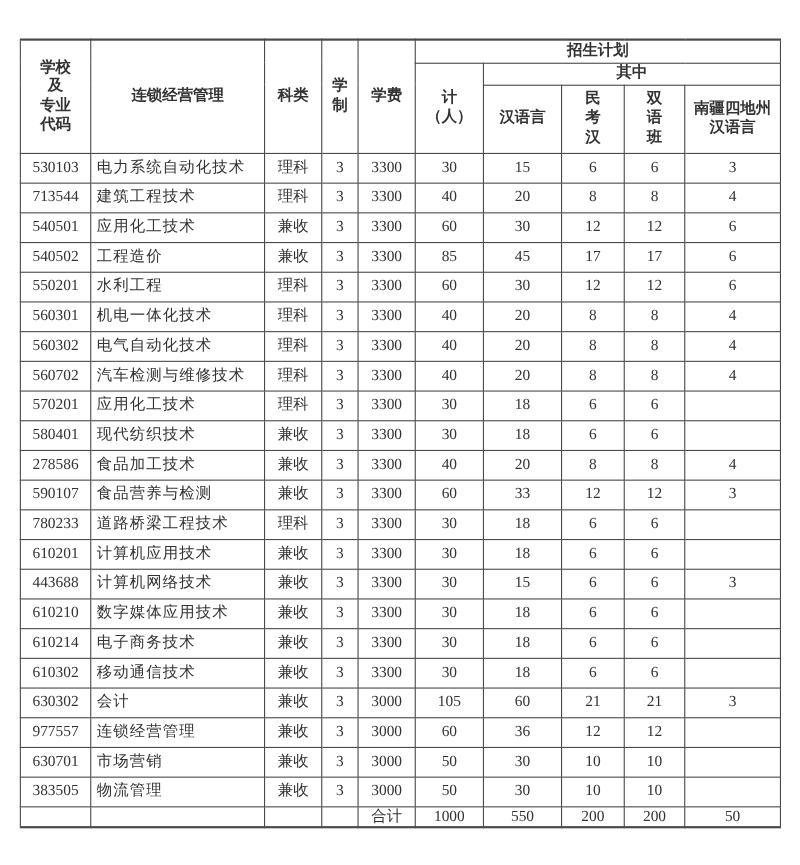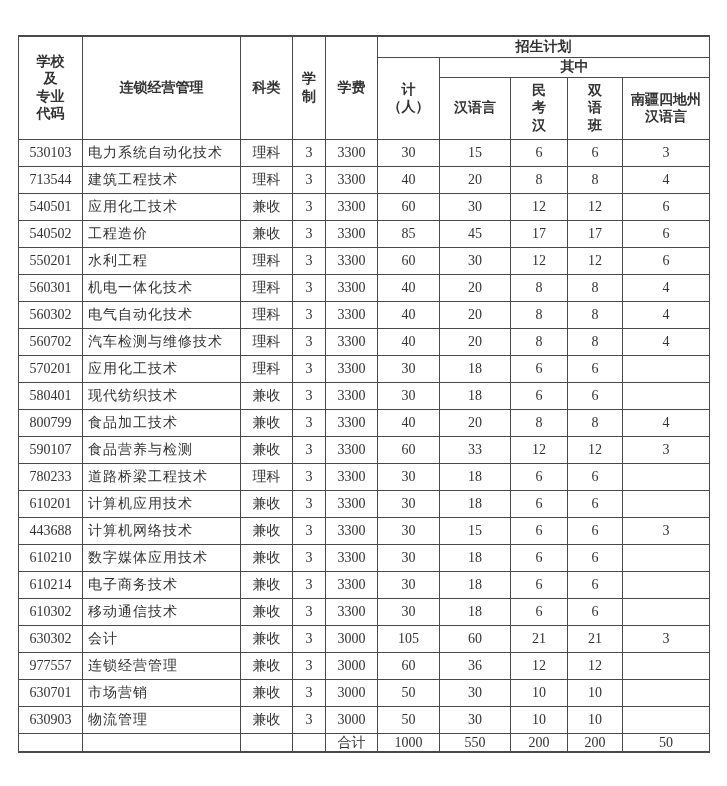--- a/index.html
+++ b/index.html
@@ -214,21 +214,21 @@
     <td>3</td>
     <td class="num-cell">3300</td>
     <td class="num-cell">30</td>
     <td class="num-cell">18</td>
     <td class="num-cell">6</td>
     <td class="num-cell">6</td>
     <td class="num-cell"></td>
   </tr>
 
   <tr>
-    <td class="code-cell">800799</td>
+    <td class="code-cell">278586</td>
     <td class="name-cell">食品加工技术</td>
     <td>兼收</td>
     <td>3</td>
     <td class="num-cell">3300</td>
     <td class="num-cell">40</td>
     <td class="num-cell">20</td>
     <td class="num-cell">8</td>
     <td class="num-cell">8</td>
     <td class="num-cell">4</td>
   </tr>
@@ -357,21 +357,21 @@
     <td>3</td>
     <td class="num-cell">3000</td>
     <td class="num-cell">50</td>
     <td class="num-cell">30</td>
     <td class="num-cell">10</td>
     <td class="num-cell">10</td>
     <td class="num-cell"></td>
   </tr>
 
   <tr>
-    <td class="code-cell">630903</td>
+    <td class="code-cell">383505</td>
     <td class="name-cell">物流管理</td>
     <td>兼收</td>
     <td>3</td>
     <td class="num-cell">3000</td>
     <td class="num-cell">50</td>
     <td class="num-cell">30</td>
     <td class="num-cell">10</td>
     <td class="num-cell">10</td>
     <td class="num-cell"></td>
   </tr>

